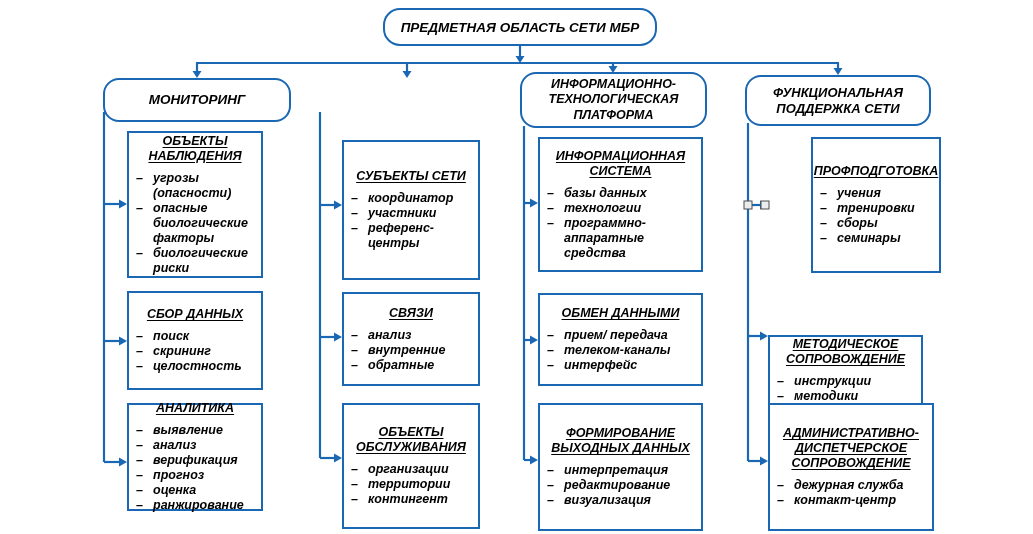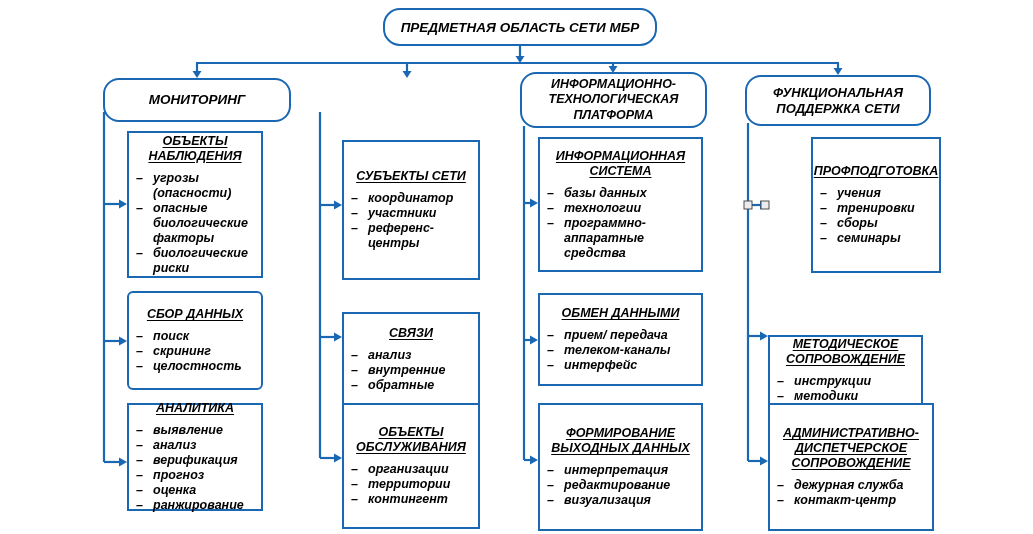--- a/index.html
+++ b/index.html
@@ -48,25 +48,25 @@
     font-weight:bold;font-size:12.5px;line-height:15px;text-align:center;
     text-decoration:underline;text-underline-offset:2px;padding:0 0;
   }
   .items{margin-top:7px;padding-left:7px;padding-right:2px;}
   .item{display:flex;font-weight:bold;font-size:12.5px;line-height:15px;}
   .dash{flex:0 0 17px;width:17px;}
   .itxt{flex:1;}
 
   
   .b11{left:127px;top:131px;width:136px;height:147px;}
-  .b12{left:127px;top:291px;width:136px;height:99px;border-radius:6px;}
+  .b12{left:127px;top:291px;width:136px;height:99px;}
   .b13{left:127px;top:403px;width:136px;height:108px;}
   
   .b21{left:342px;top:140px;width:138px;height:140px;}
-  .b22{left:342px;top:292px;width:138px;height:94px;margin-top:20px;}
+  .b22{left:342px;top:292px;width:138px;height:94px;}
   .b23{left:342px;top:403px;width:138px;height:126px;}
   
   .b31{left:538px;top:137px;width:165px;height:135px;}
   .b32{left:538px;top:293px;width:165px;height:93px;}
   .b33{left:538px;top:403px;width:165px;height:128px;}
   
   .b41{left:768px;top:137px;width:130px;height:136px;margin-left:43px;}
   .b42{left:768px;top:287px;width:155px;height:101px;margin-top:48px;}
   .b43{left:768px;top:403px;width:166px;height:128px;}
 </style>

